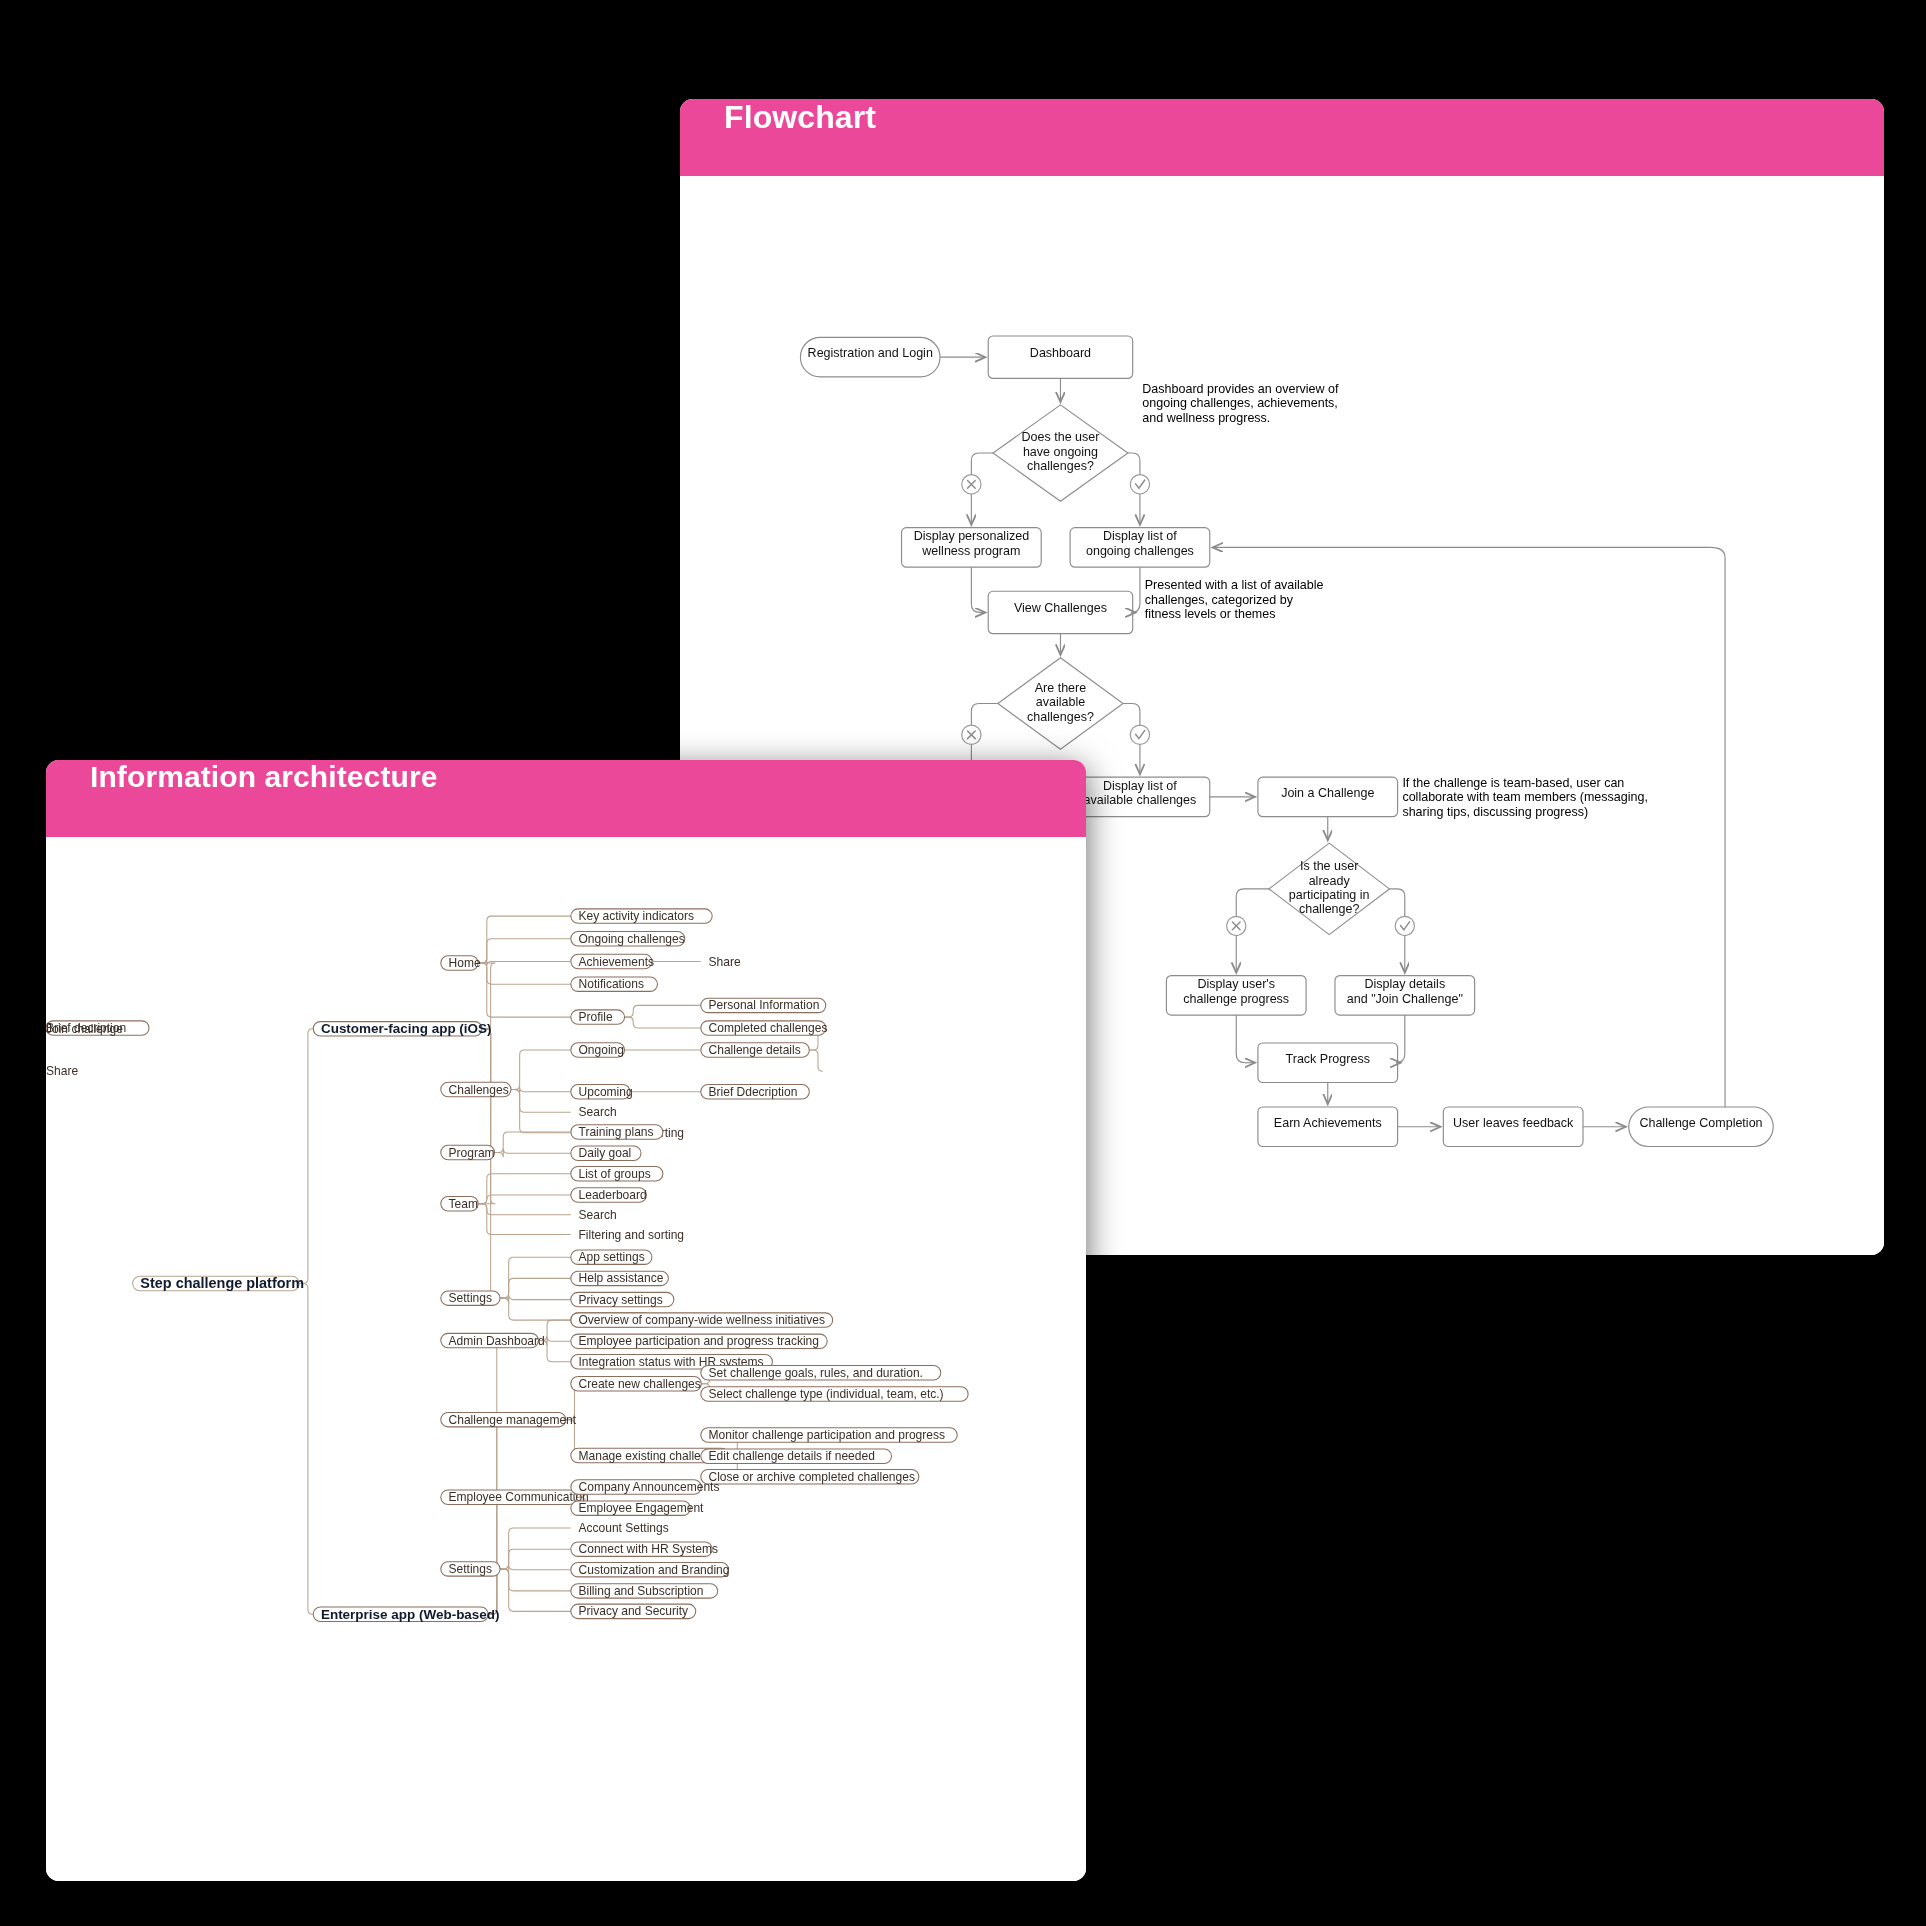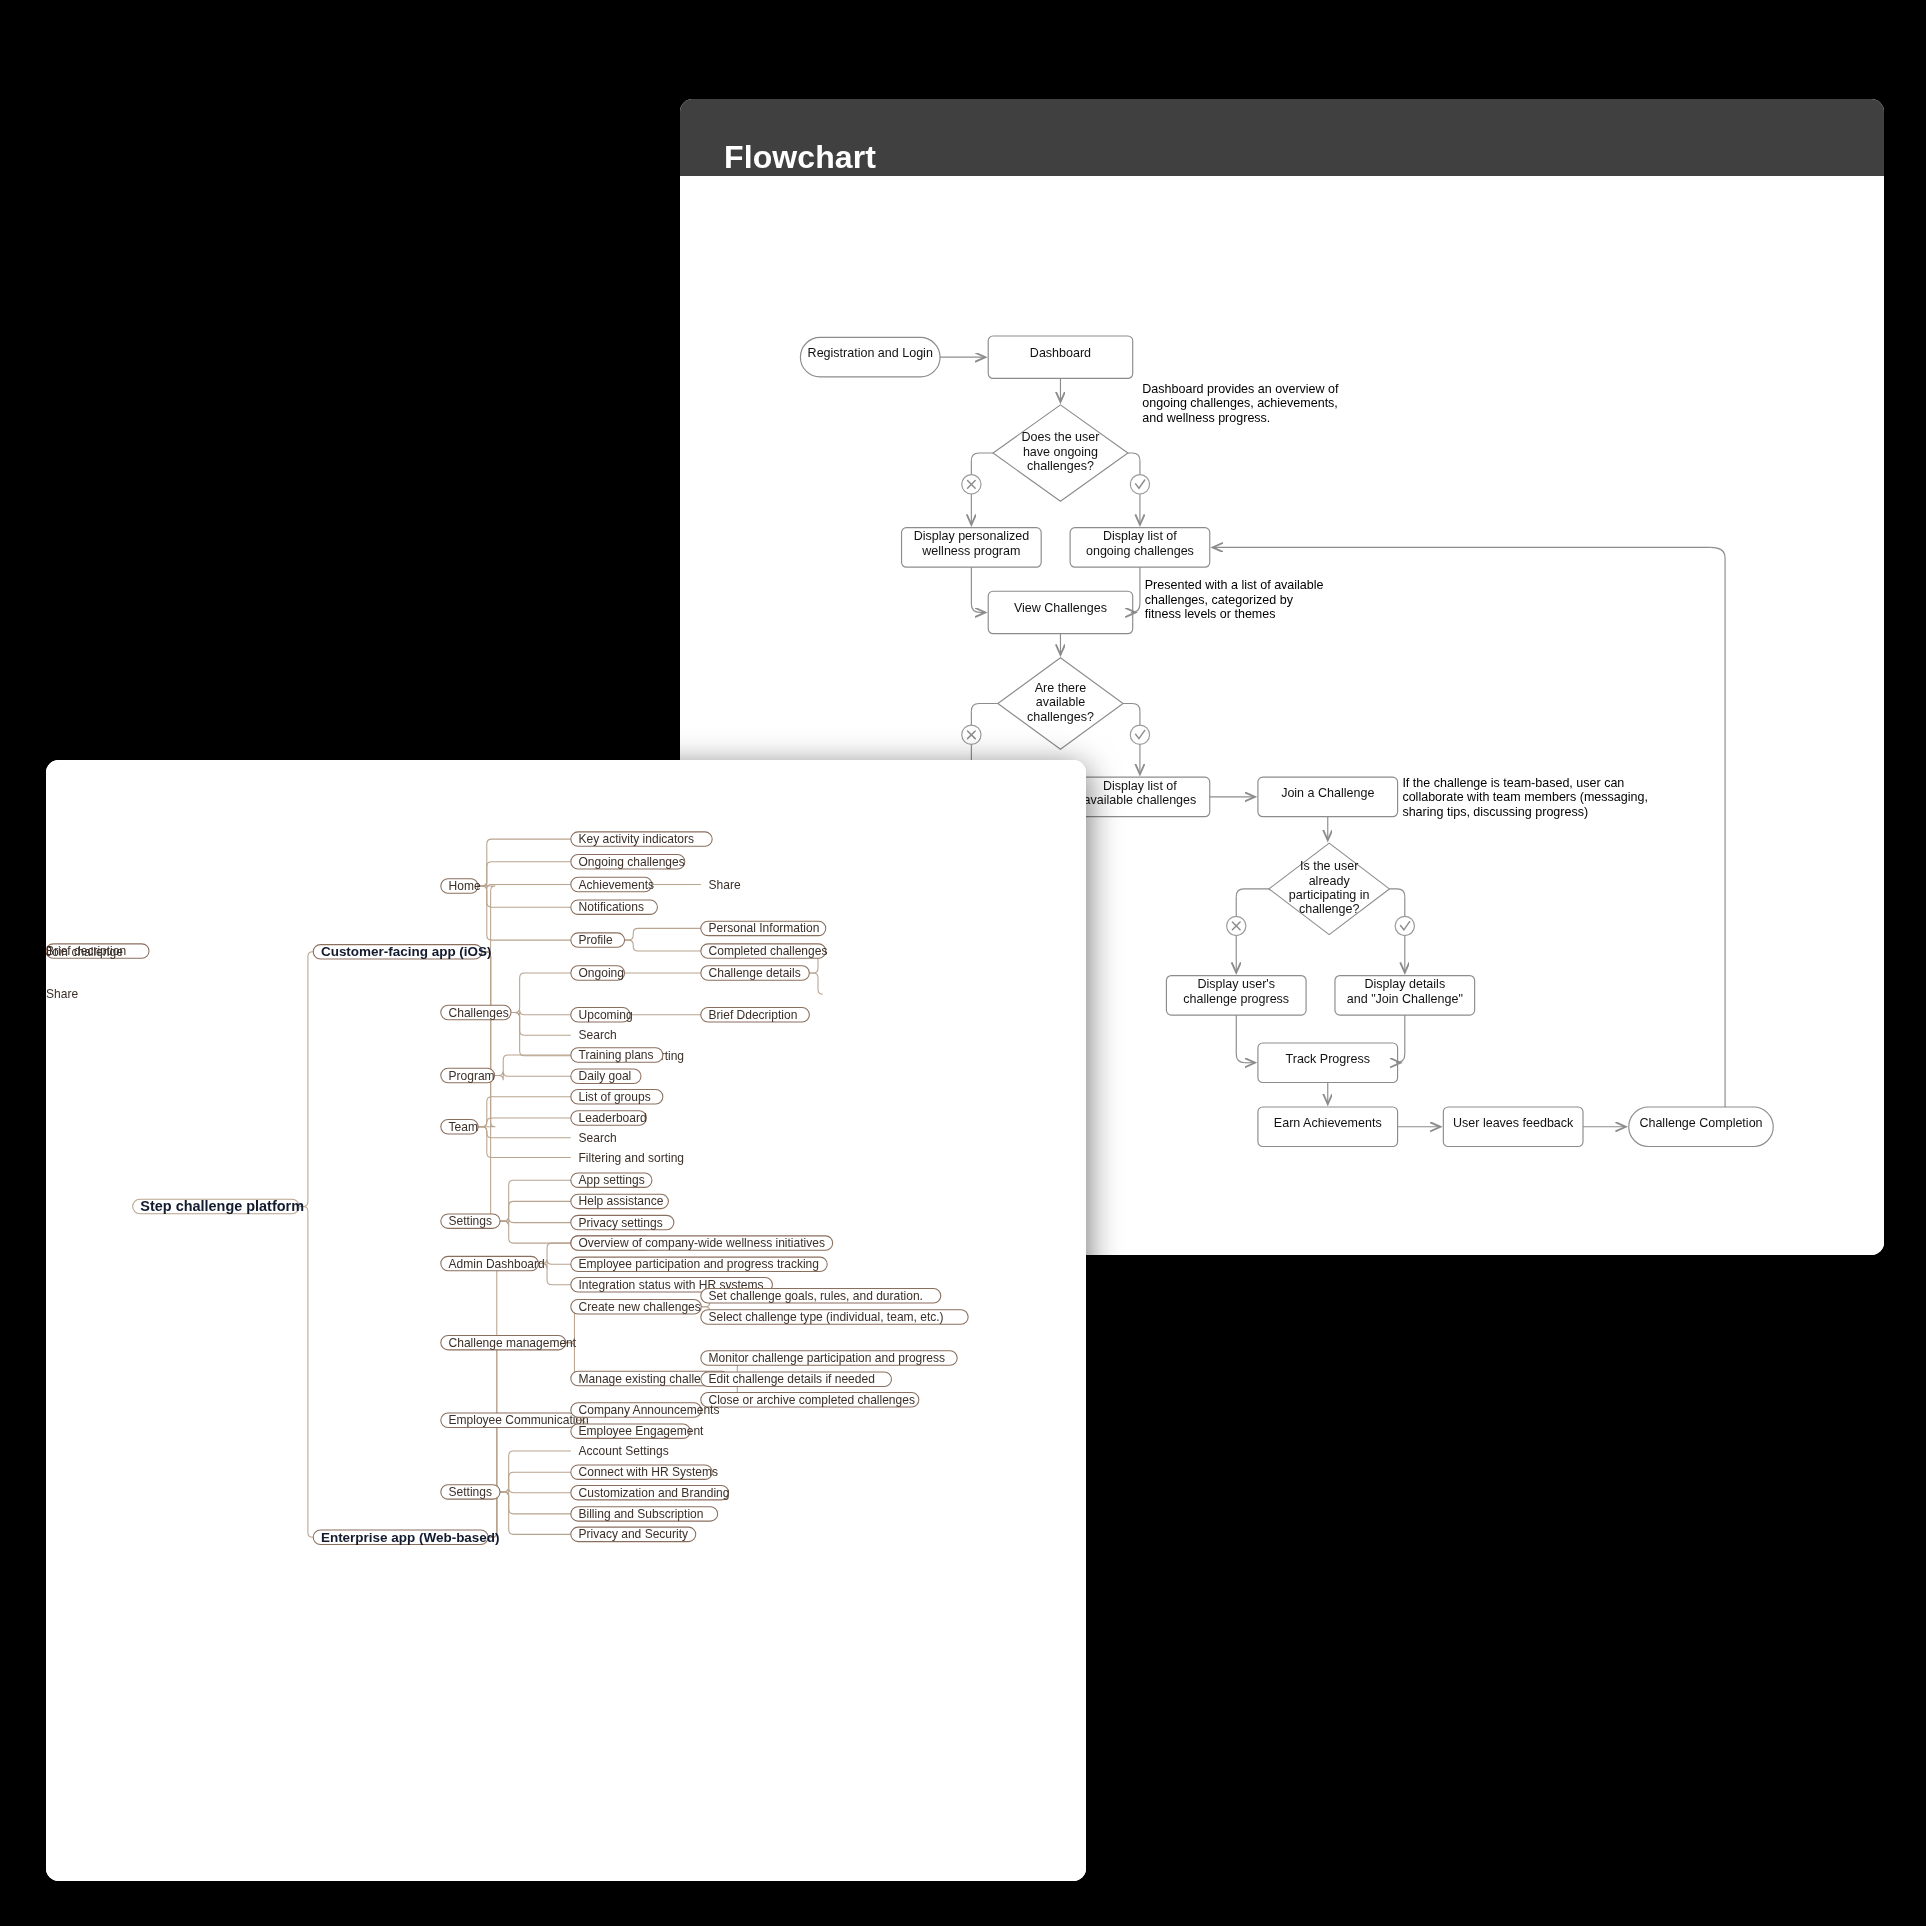--- a/index.html
+++ b/index.html
@@ -1,21 +1,21 @@
 <!DOCTYPE html>
 <html style="font-size:7.7px"><head>
 <meta charset="utf-8">
 <style>
   html,body{margin:0;padding:0;background:#000;}
   body{width:1926px;height:1926px;font-family:"Liberation Sans",sans-serif;overflow:hidden;}
   #stage{position:relative;width:1926px;height:1926px;background:#000000;}
 
   .panel{position:absolute;border-radius:12.5px;background:#ffffff;overflow:hidden;
          box-shadow:0 8.7px 29px rgba(0,0,0,.55);}
-  .panel-header{height:0;background:#404040;display:flex;align-items:flex-end;}
+  .panel-header{height:0;background:#ec4899;display:flex;align-items:flex-start;}
   .panel-title{color:#ffffff;font-weight:bold;letter-spacing:0.1px;}
   .panel-body{position:relative;background:#fff;width:100%;height:100%;}
 
   
   #flow-panel{left:680px;top:99px;width:1204px;height:1156px;}
   #flow-panel .panel-header{height:77px;padding-left:44px;}
   #flow-panel .panel-title{font-size:32px;}
 
   
   #ia-panel{left:46px;top:760px;width:1040px;height:1121px;
@@ -184,20 +184,23 @@
           <path d="M2170,1933 V793 Q2170,771 2140,771" class="fline"></path>
           <path d="M2140,771 L1106,771" class="fline" marker-end="url(#fa)"></path>
           <text x="960" y="450" class="fannot" text-anchor="start"><tspan x="960" y="450">Dashboard provides an overview of</tspan><tspan x="960" y="480">ongoing challenges, achievements,</tspan><tspan x="960" y="510">and wellness progress.</tspan></text>
           <text x="965" y="858" class="fannot" text-anchor="start"><tspan x="965" y="858">Presented with a list of available</tspan><tspan x="965" y="888">challenges, categorized by</tspan><tspan x="965" y="918">fitness levels or themes</tspan></text>
           <text x="1500" y="1268" class="fannot" text-anchor="start"><tspan x="1500" y="1268">If the challenge is team-based, user can</tspan><tspan x="1500" y="1298">collaborate with team members (messaging,</tspan><tspan x="1500" y="1328">sharing tips, discussing progress)</tspan></text>
         </svg>
     </div>
   </div>
 
   <div class="panel" id="ia-panel">
+    <div class="panel-header">
+      <span class="panel-title">Information architecture</span>
+    </div>
     <div class="panel-body">
       <svg id="ia-svg" width="1040" height="1044" viewBox="0 0 2160 2168">
           <path d="M943,1520 H951 Q961,1520 961,1530 V1598.16 Q961,1608.16 971,1608.16 H1090" class="tline"></path>
           <path d="M943,1520 H951 Q961,1520 961,1530 V1555.6 Q961,1565.6 971,1565.6 H1090" class="tline"></path>
           <path d="M943,1520 H951 Q961,1520 961,1530 V1511.52 Q961,1521.52 971,1521.52 H1090" class="tline"></path>
           <path d="M943,1520 H951 Q961,1520 961,1510 V1488.96 Q961,1478.96 971,1478.96 H1090" class="tline"></path>
           <path d="M943,1520 H951 Q961,1520 961,1510 V1444.88 Q961,1434.88 971,1434.88 H1090" class="tline"></path>
           <path d="M918.24,1614.24 H926.24 Q936.24,1614.24 936.24,1604.24 V1530 Q936.24,1520 946.24,1520 H820" class="tline"></path>
           <path d="M1102.25,1371.04 H1110.25 Q1120.25,1371.04 1120.25,1381.04 V1383.84 Q1120.25,1393.84 1130.25,1393.84 H1090" class="tline"></path>
           <path d="M1102.25,1371.04 H1110.25 Q1120.25,1371.04 1120.25,1361.04 V1359.76 Q1120.25,1349.76 1130.25,1349.76 H1090" class="tline"></path>

